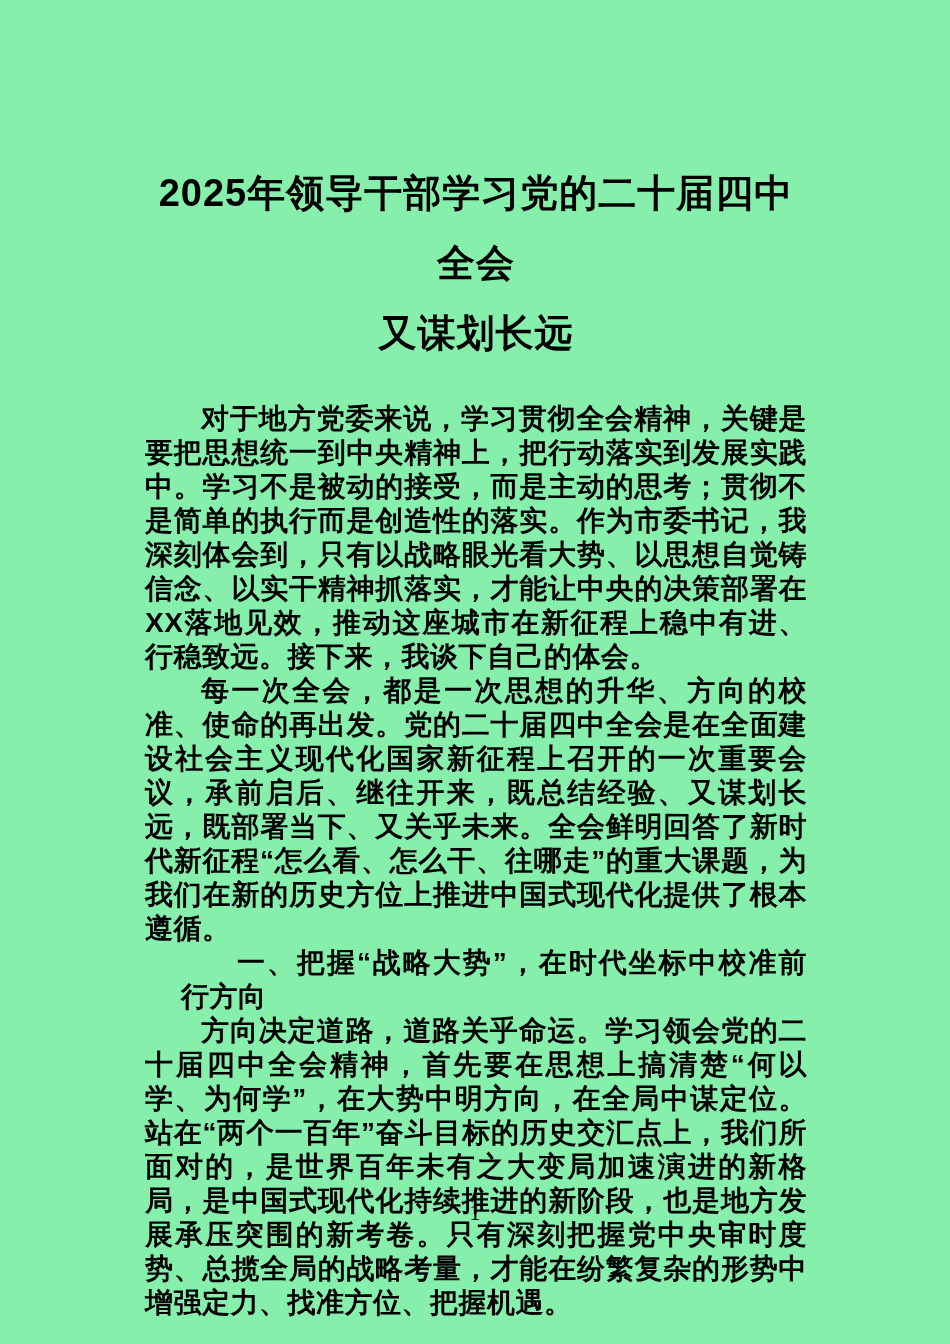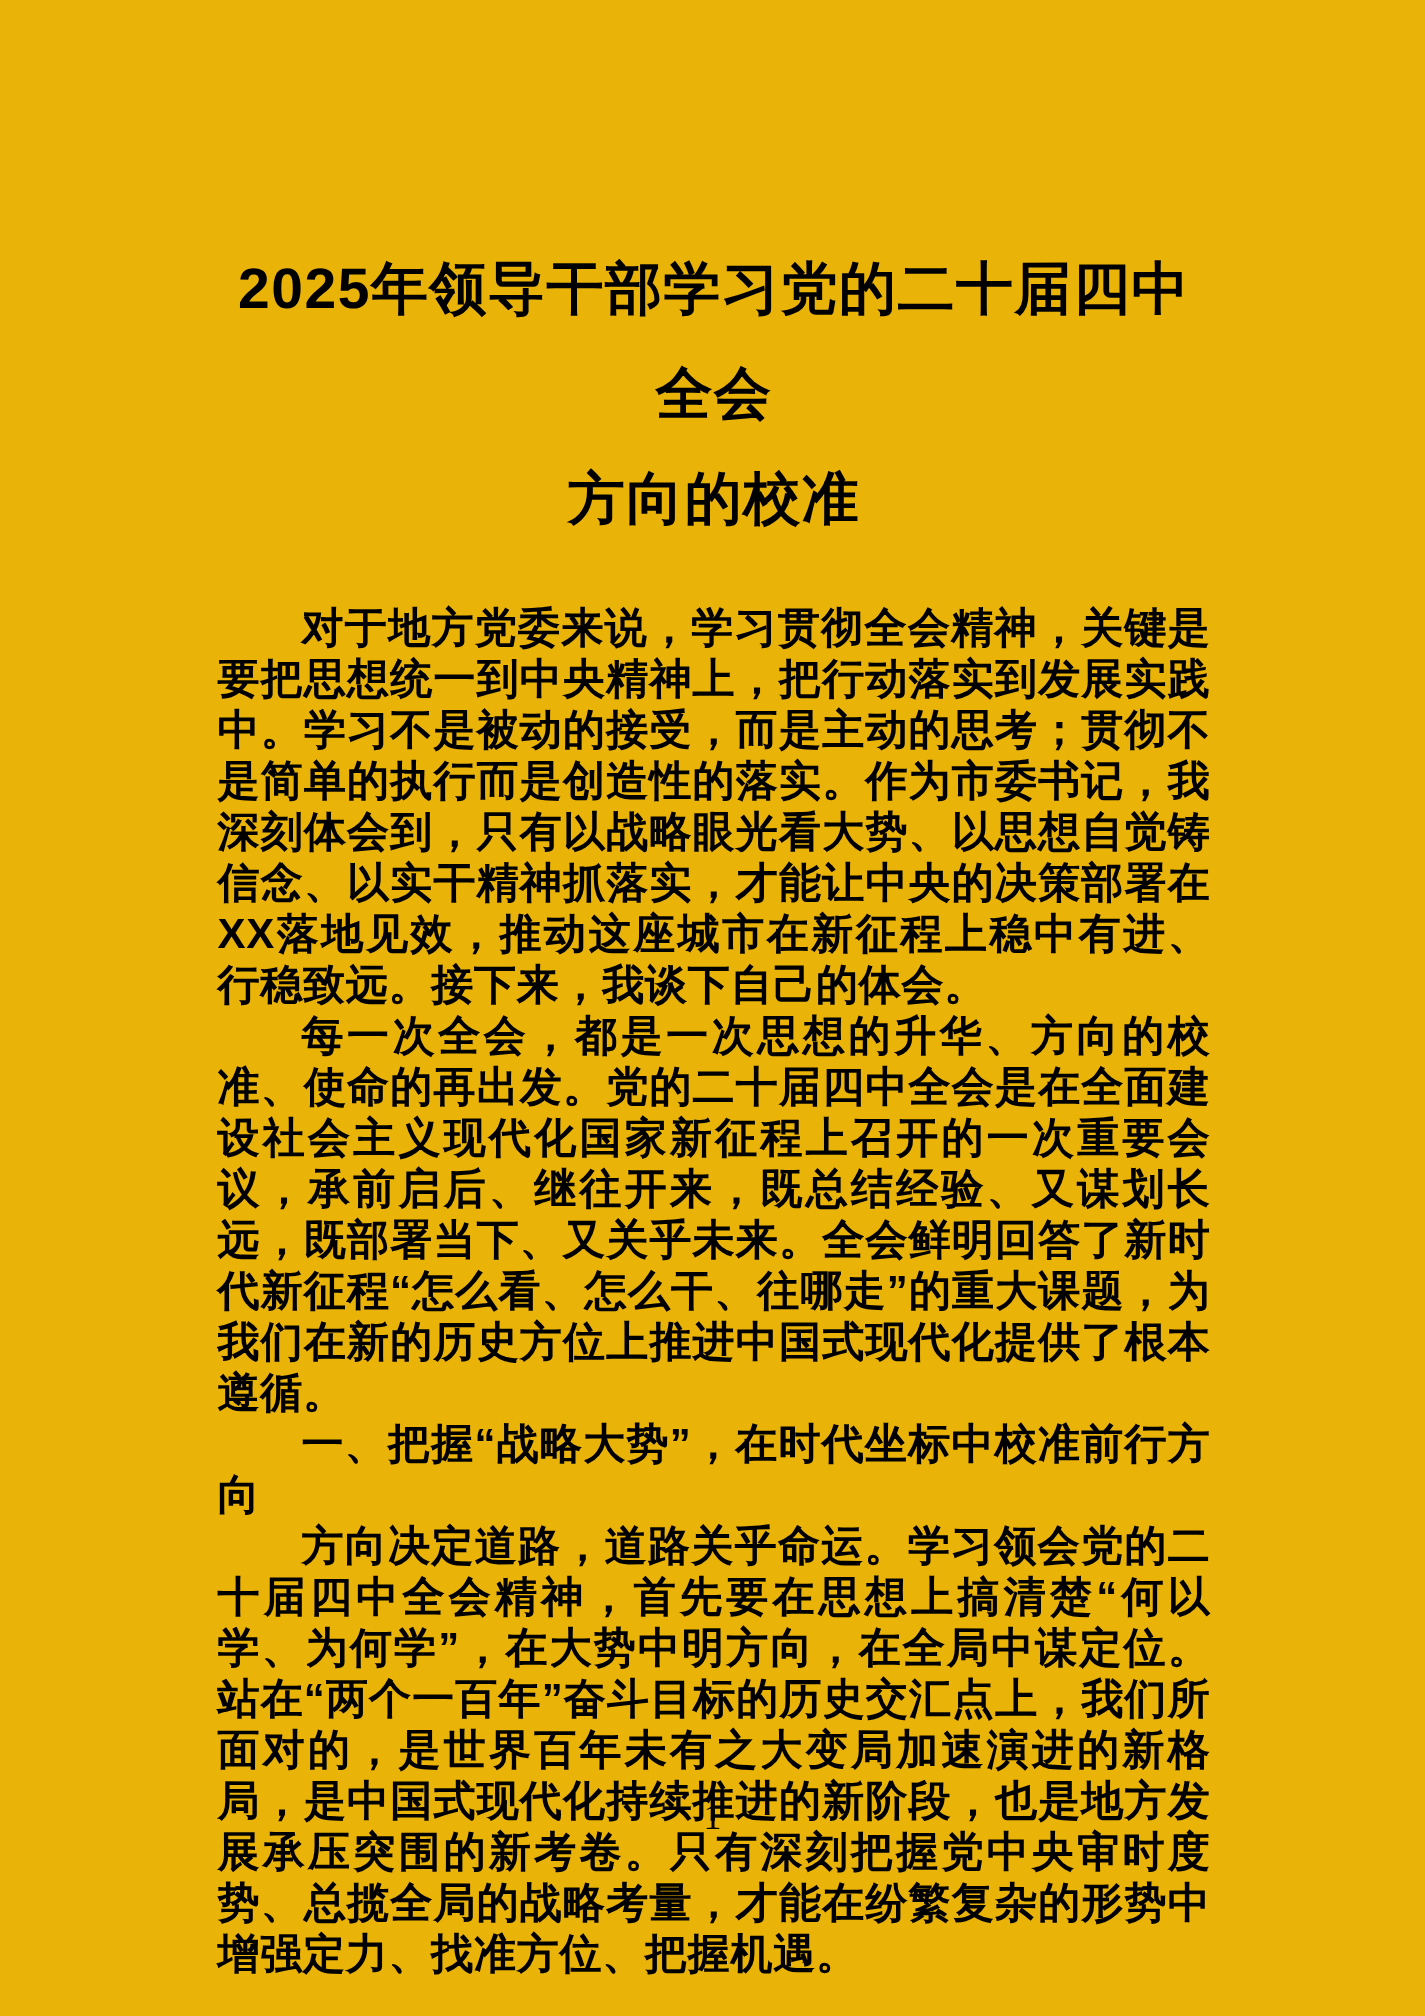--- a/index.html
+++ b/index.html
@@ -8,21 +8,21 @@
     width: 950px;
     height: 1344px;
     font-family: "Liberation Sans", "DejaVu Sans", sans-serif;
     color: #000000;
     overflow: hidden;
   }
   .page {
     position: relative;
     width: 950px;
     height: 1344px;
-    background: #eab308;
+    background: #86efac;
     padding: 158px 143px 0 145px;
   }
   .doc-title {
     text-align: center;
     font-size: 38px;
     font-weight: bold;
     line-height: 70px;
     letter-spacing: 1px;
     margin-bottom: 34px;
   }
@@ -34,40 +34,41 @@
     font-weight: bold;
     line-height: 34px;
     text-align: justify;
     text-justify: inter-ideograph;
     text-indent: 2em;
     letter-spacing: 0.5px;
     word-break: break-all;
   }
   .doc-body p.heading-para {
     font-weight: bold;
+    margin-left: 36px;
   }
   .page-number {
     position: absolute;
     bottom: 118px;
     left: 0;
     width: 100%;
     text-align: center;
     font-family: "Liberation Serif", "DejaVu Serif", serif;
     font-size: 24px;
     color: #000000;
   }
 </style>
 </head>
 <body>
 
 <div class="page">
 
   <h1 class="doc-title">
     <span class="title-line">2025年领导干部学习党的二十届四中全会</span>
-    <span class="title-line">方向的校准</span>
+    <span class="title-line">又谋划长远</span>
   </h1>
 
   <div class="doc-body">
     <p>对于地方党委来说，学习贯彻全会精神，关键是要把思想统一到中央精神上，把行动落实到发展实践中。学习不是被动的接受，而是主动的思考；贯彻不是简单的执行而是创造性的落实。作为市委书记，我深刻体会到，只有以战略眼光看大势、以思想自觉铸信念、以实干精神抓落实，才能让中央的决策部署在XX落地见效，推动这座城市在新征程上稳中有进、行稳致远。接下来，我谈下自己的体会。</p>
     <p>每一次全会，都是一次思想的升华、方向的校准、使命的再出发。党的二十届四中全会是在全面建设社会主义现代化国家新征程上召开的一次重要会议，承前启后、继往开来，既总结经验、又谋划长远，既部署当下、又关乎未来。全会鲜明回答了新时代新征程“怎么看、怎么干、往哪走”的重大课题，为我们在新的历史方位上推进中国式现代化提供了根本遵循。</p>
     <p class="heading-para">一、把握“战略大势”，在时代坐标中校准前行方向</p>
     <p>方向决定道路，道路关乎命运。学习领会党的二十届四中全会精神，首先要在思想上搞清楚“何以学、为何学”，在大势中明方向，在全局中谋定位。站在“两个一百年”奋斗目标的历史交汇点上，我们所面对的，是世界百年未有之大变局加速演进的新格局，是中国式现代化持续推进的新阶段，也是地方发展承压突围的新考卷。只有深刻把握党中央审时度势、总揽全局的战略考量，才能在纷繁复杂的形势中增强定力、找准方位、把握机遇。</p>
   </div>
 
   <div class="page-number">1</div>

